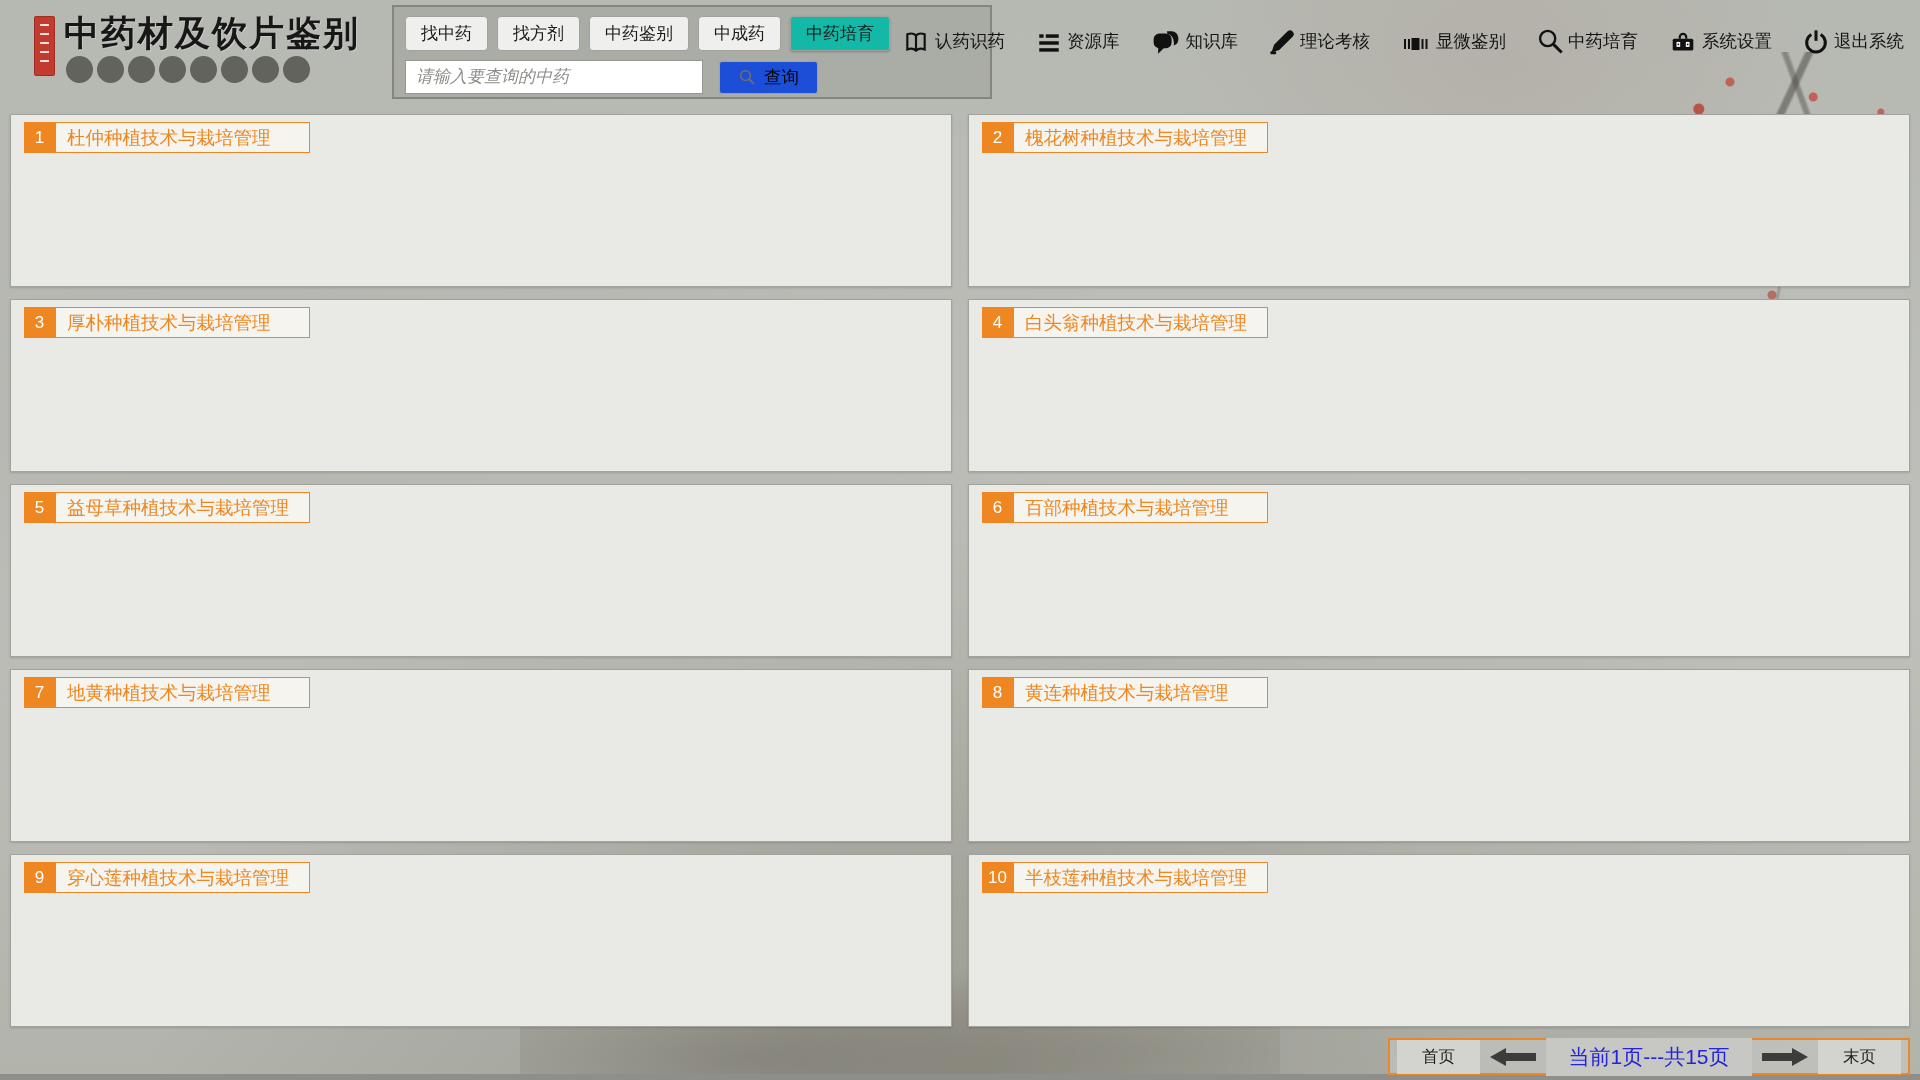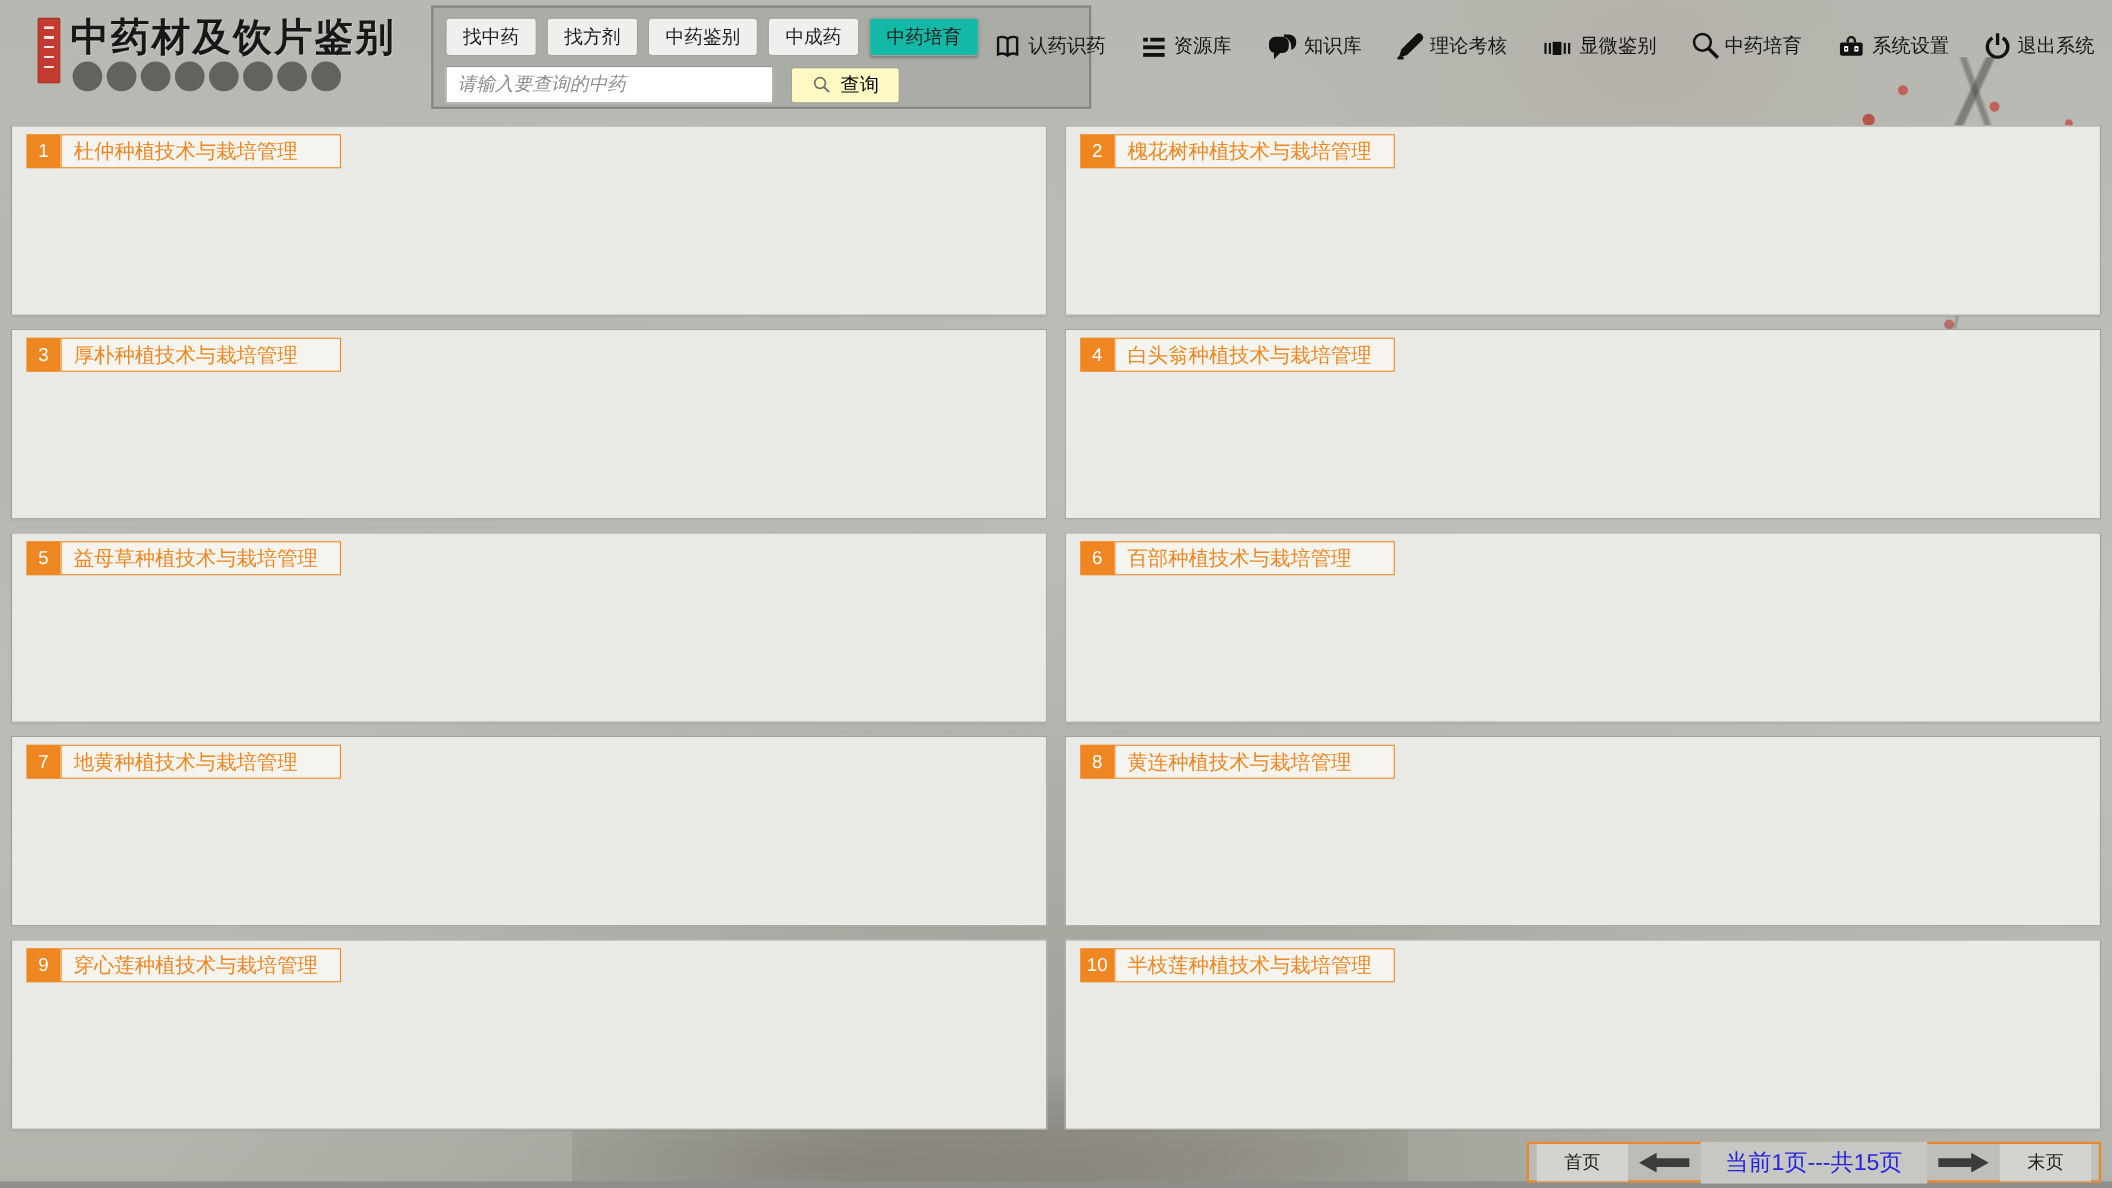--- a/index.html
+++ b/index.html
@@ -58,21 +58,21 @@
     border:2px solid #85857f; background:rgba(0,0,0,0.07); padding:9px 11px; }
   .tabs { display:flex; gap:9px; }
   .tab { font-size:17px; padding:5px 15px; background:#efefed; border:1px solid #a2a29c;
     border-radius:4px; color:#1a1a1a; cursor:pointer; font-family:inherit; }
   .tab.active { background:#14b8a6; box-shadow:0 1px 2px rgba(0,0,0,.25); }
   .searchrow { display:flex; gap:16px; margin-top:9px; align-items:center; }
   .searchrow input { width:298px; height:33px; border:1px solid #979791; background:#fff;
     padding:16px 10px; font-size:17px; font-style:italic; color:#333; font-family:inherit; }
   .searchrow input::placeholder { color:#8d8d89; font-style:italic; }
   .search-btn { height:33px; display:flex; align-items:center; gap:8px; padding:0 18px;
-    background:#fef9c3; border:1px solid #a2a29c; border-radius:3px; font-size:17.5px;
+    background:#1d4ed8; border:1px solid #a2a29c; border-radius:3px; font-size:17.5px;
     cursor:pointer; font-family:inherit; }
 
   .menu { position:absolute; right:16px; top:26px; display:flex; gap:30px; }
   .menu-item { display:flex; flex-direction:row; align-items:center; gap:4px;
     min-width:72px; cursor:pointer; }
   .micon { height:30px; display:flex; align-items:flex-end; }
   .micon svg { display:block; }
   .mlabel { font-size:17.5px; color:#151515; white-space:nowrap; }
 
   

